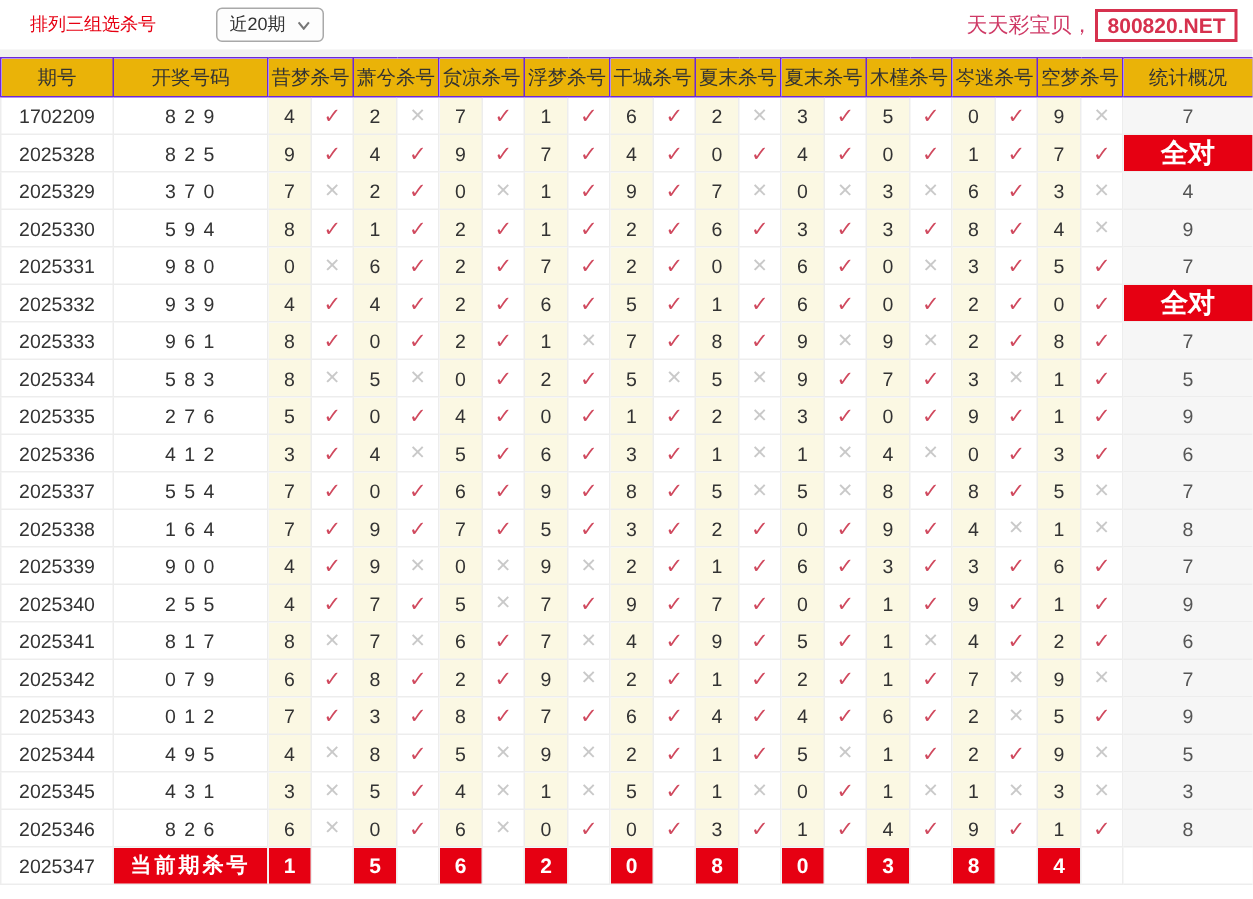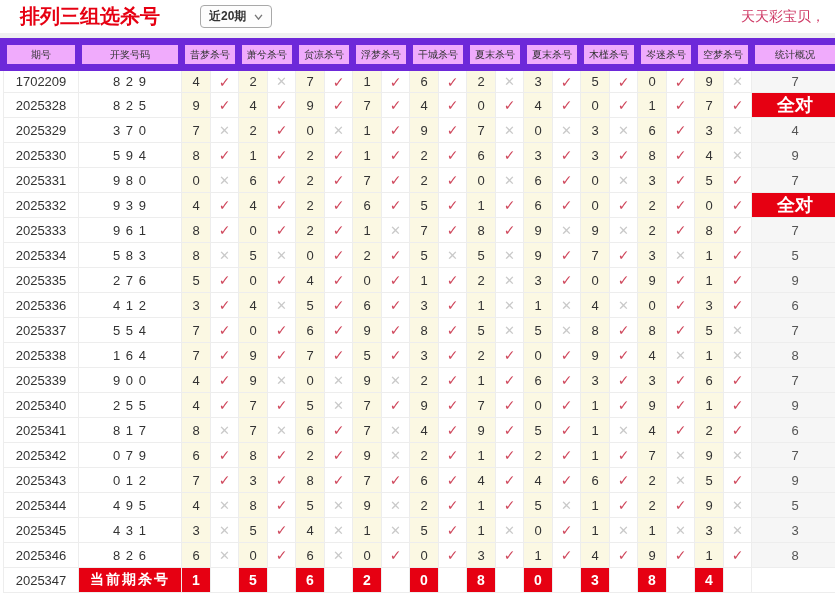--- a/index.html
+++ b/index.html
@@ -12,36 +12,35 @@
   }
   .topbar {
     height: 33px;
     display: flex;
     align-items: center;
     padding: 0 10px 0 20px;
     background: #ffffff;
   }
   .page-title {
     color: #e60012;
-    font-weight: bold;
-    font-size: 20px;
+    font-weight: normal;
+    font-size: 12px;
   }
   .dropdown {
     margin-left: 40px;
     display: inline-flex;
     align-items: center;
     gap: 8px;
     border: 1px solid #a9a9a9;
     border-radius: 4px;
     padding: 2px 8px;
     font-size: 12px;
     color: #333;
     background: #fdfdfd;
     cursor: pointer;
-    font-weight: bold;
   }
   .chev { display: inline-block; width: 9px; height: 6px; }
   .promo {
     margin-left: auto;
     display: flex;
     align-items: center;
     font-size: 14px;
     white-space: nowrap;
   }
   .promo-text { color: #cf3a66; }
@@ -55,26 +54,26 @@
     font-size: 14px;
     cursor: pointer;
   }
   .divider { height: 5px; background: #f0f0f0; }
   table {
     width: 835px;
     border-collapse: collapse;
     table-layout: fixed;
   }
   th {
-    background: #f0abfc;
-    font-size: 10px;
+    background: #eab308;
+    font-size: 13px;
     font-weight: normal;
     color: #333;
     height: 26px;
-    border: 7px solid #6d28d9;
+    border: 1px solid #6d28d9;
     padding: 0;
     white-space: nowrap;
     overflow: hidden;
   }
   td {
     border: 1px solid #ededed;
     text-align: center;
     font-size: 13px;
     color: #333;
     height: 25px;
@@ -113,20 +112,21 @@
 <div class="topbar">
   <span class="page-title">排列三组选杀号</span>
   <span class="dropdown">
     <span>近20期</span>
     <svg class="chev" viewBox="0 0 10 7">
         <path d="M1 1 L5 6 L9 1" fill="none" stroke="#777" stroke-width="1.6"></path>
       </svg>
   </span>
   <span class="promo">
     <span class="promo-text">天天彩宝贝，</span>
+    <span class="site-box">800820.NET</span>
   </span>
 </div>
 <div class="divider"></div>
 
 <table>
   <colgroup id="cols">
       <col style="width: 75px;">
       <col style="width: 103px;">
       <col style="width: 29px;">
       <col style="width: 28px;">

